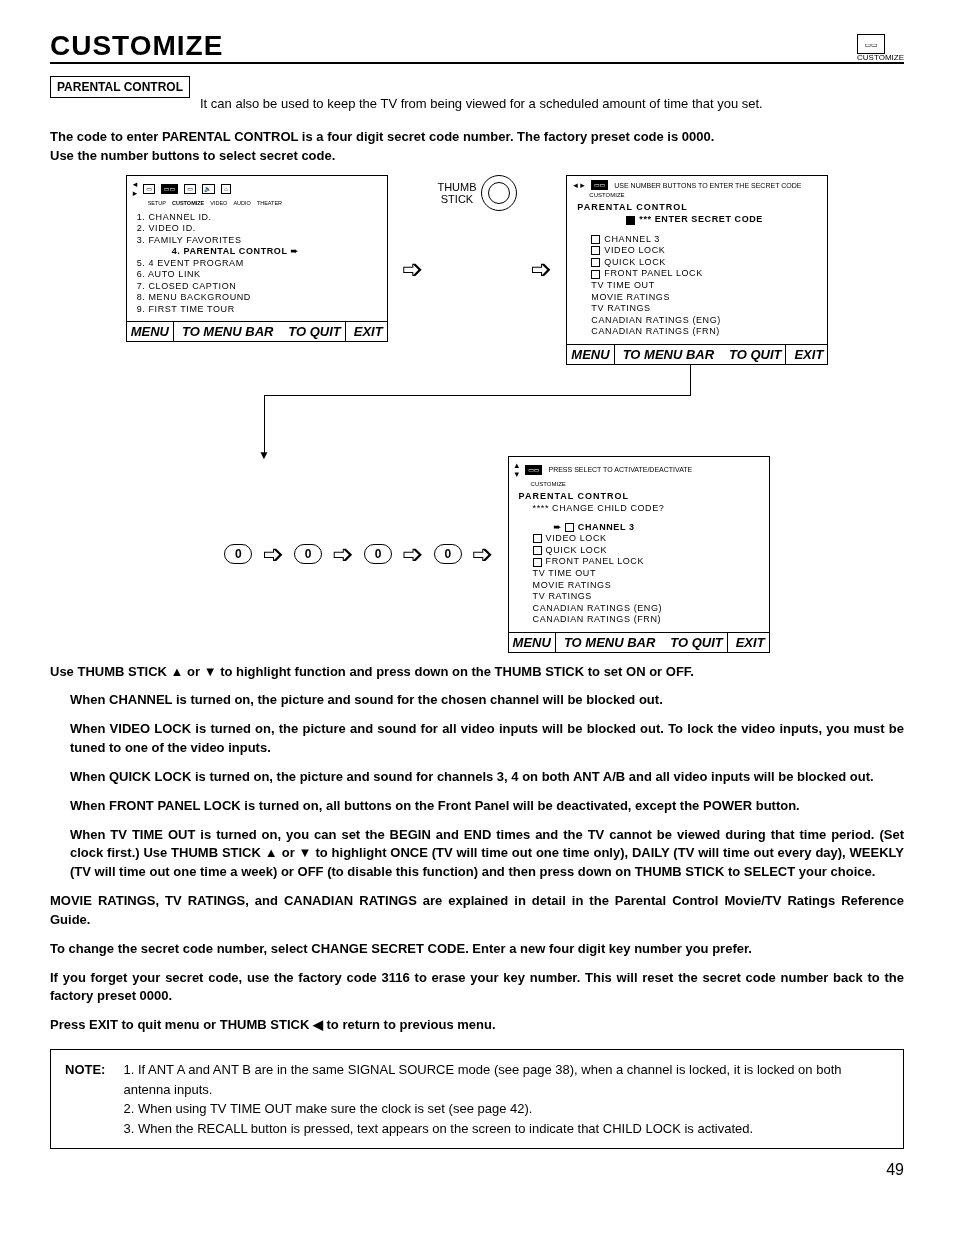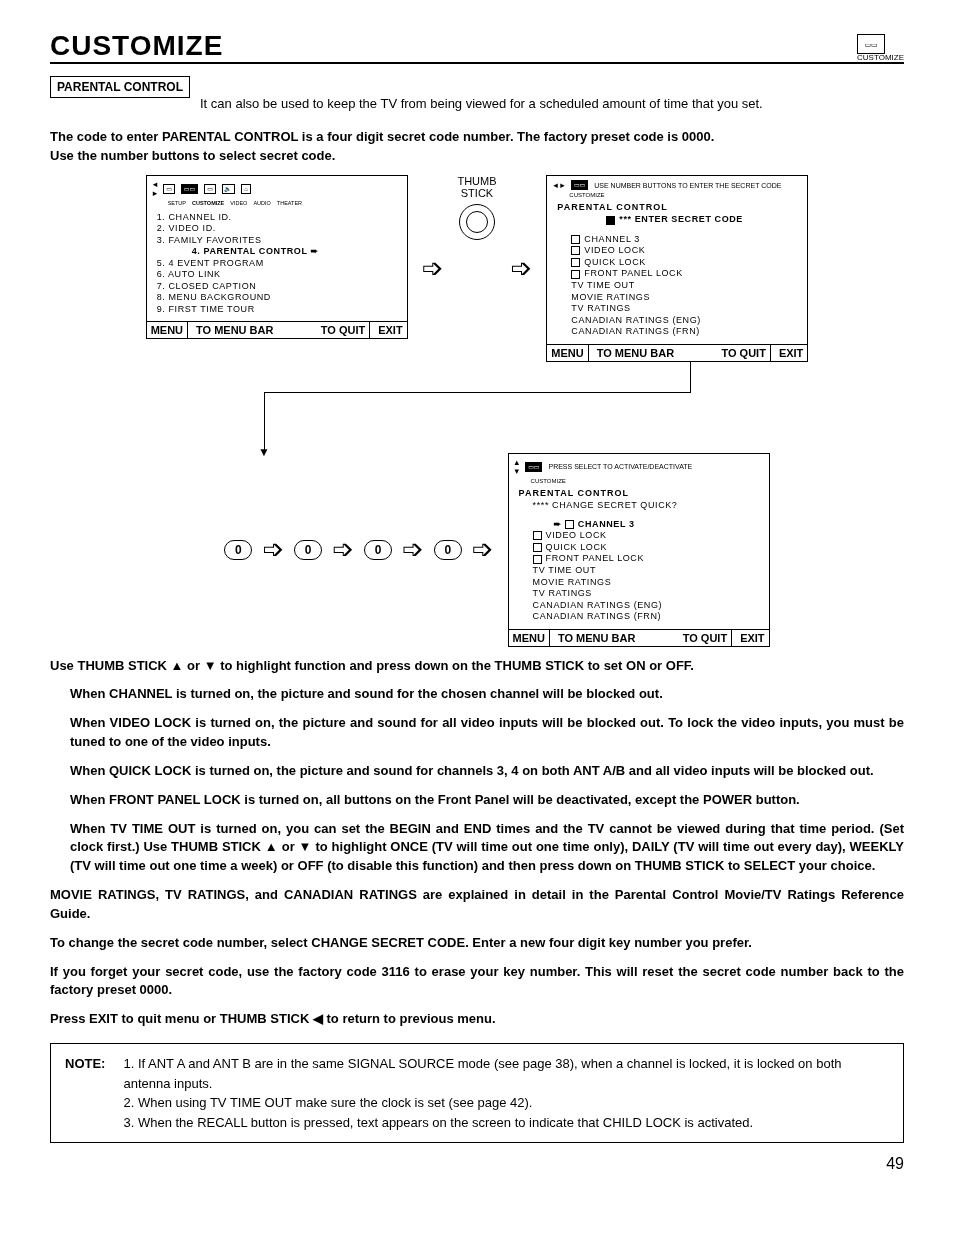--- a/index.html
+++ b/index.html
@@ -116,22 +116,23 @@
     margin: 1.5px 0;
     white-space: nowrap;
   }
   .osd-line.bold {
     font-weight: bold;
     padding-left: 35px;
   }
   .osd-foot {
     border-top: 1px solid #000;
     display: flex;
-    font-size: 11px;
-    font-weight: bold;
+    font-size: 13px;
+    font-weight: bold;
+    font-style: italic;
   }
   .osd-foot span {
     padding: 2px 4px;
   }
   .osd-foot .sep {
     border-left: 1px solid #000;
     padding-left: 8px;
   }
   .osd-foot .grow {
     flex: 1;
@@ -155,21 +156,21 @@
   }
   .ml {
     margin-left: 14px;
   }
   .big-arrow {
     font-size: 26px;
     align-self: center;
   }
   .thumb-col {
     display: flex;
-    flex-direction: column;
+    flex-direction: row;
     align-items: center;
     gap: 4px;
   }
   .thumb-label {
     font-size: 11px;
     text-align: center;
     line-height: 1.1;
   }
   .thumb-stick {
     width: 34px;
@@ -370,21 +371,21 @@
 
     <div class="osd">
       <div class="osd-iconbar">
         <span class="arrows">▴<br>▾</span>
         <span class="tab sel">▭▭</span>
         <span class="osd-hint">PRESS SELECT TO ACTIVATE/DEACTIVATE</span>
       </div>
       <div style="font-size:6px;padding-left:22px;">CUSTOMIZE</div>
       <div class="osd-body">
         <div class="osd-title">PARENTAL CONTROL</div>
-        <div class="osd-line ml">**** CHANGE SECRET QUICK?</div>
+        <div class="osd-line ml">**** CHANGE CHILD CODE?</div>
         <div style="height:6px"></div>
         <div class="osd-line bold"><span class="sel-arrow">➨</span> <span class="cb"></span><span>CHANNEL 3</span></div>
         <div class="osd-line ml"><span class="cb"></span><span>VIDEO LOCK</span></div>
         <div class="osd-line ml"><span class="cb"></span><span>QUICK LOCK</span></div>
         <div class="osd-line ml"><span class="cb"></span><span>FRONT PANEL LOCK</span></div>
         <div class="osd-line ml">TV TIME OUT</div>
         <div class="osd-line ml">MOVIE RATINGS</div>
         <div class="osd-line ml">TV RATINGS</div>
         <div class="osd-line ml">CANADIAN RATINGS (ENG)</div>
         <div class="osd-line ml">CANADIAN RATINGS (FRN)</div>

